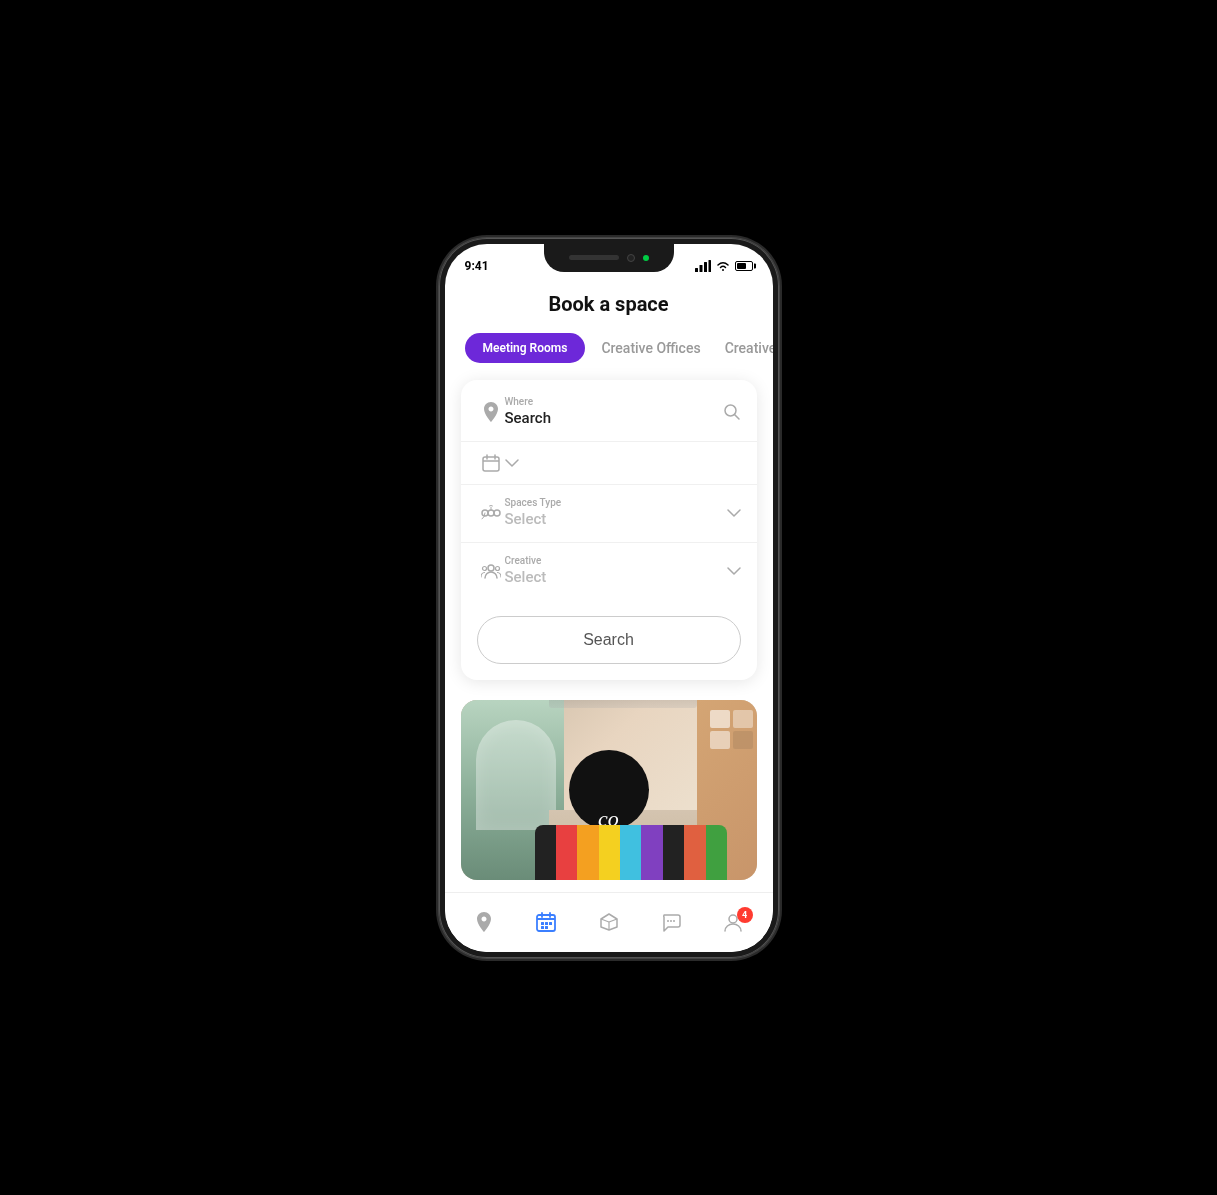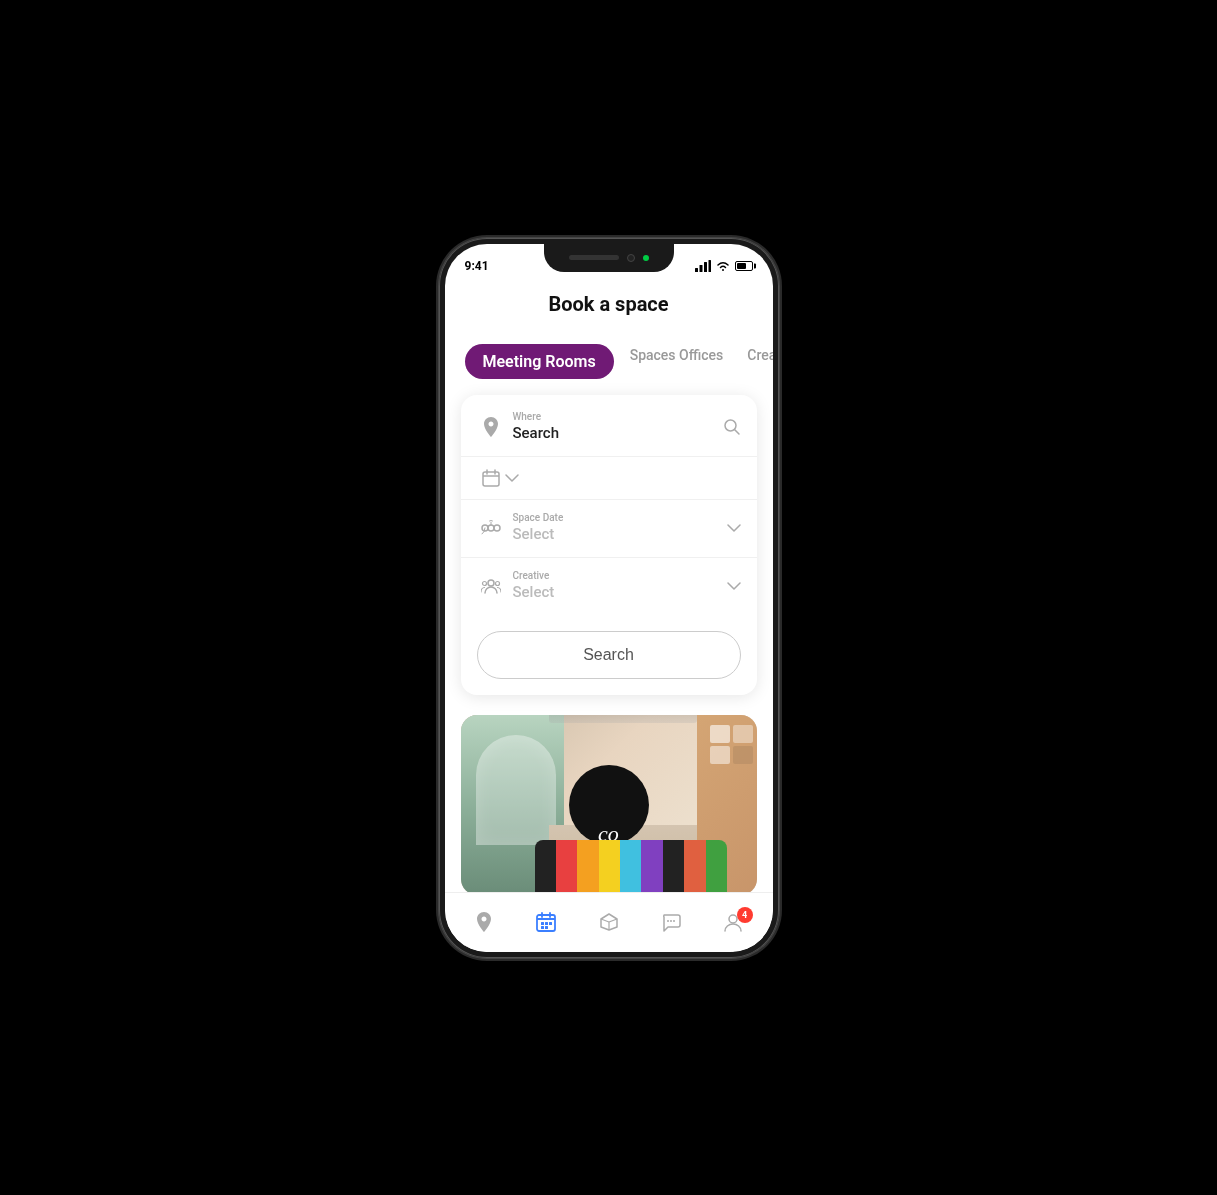--- a/index.html
+++ b/index.html
@@ -154,29 +154,28 @@
 
     
     .tabs-container {
       display: flex;
       align-items: center;
       padding: 0 20px;
       margin-bottom: 16px;
       gap: 8px;
     }
     .tab-active {
-      background: #701a75;
+      background: #6d28d9;
       color: #fff;
       border-radius: 50px;
       padding: 8px 18px;
-      font-size: 16px;
+      font-size: 12px;
       font-weight: 600;
       white-space: nowrap;
       cursor: pointer;
-      margin-top: 12px;
     }
     .tab-inactive {
       color: #999;
       font-size: 14px;
       font-weight: 500;
       padding: 8px 8px;
       cursor: pointer;
       white-space: nowrap;
     }
 
@@ -202,21 +201,21 @@
       width: 28px;
       display: flex;
       align-items: center;
       justify-content: center;
       color: #888;
       flex-shrink: 0;
     }
 
     .field-content {
       flex: 1;
-      margin-left: 8px;
+      margin-left: 0;
     }
     .field-label {
       font-size: 10px;
       color: #aaa;
       font-weight: 500;
       text-transform: none;
       line-height: 1.2;
     }
     .field-value {
       font-size: 15px;
@@ -460,21 +459,21 @@
         </div>
       </div>
     </div>
 
     <div class="screen-content">
 
       <h1 class="page-title">Book a space</h1>
 
       <div class="tabs-container">
         <div class="tab-active">Meeting Rooms</div>
-        <div class="tab-inactive">Spaces Offices</div>
+        <div class="tab-inactive">Creative Offices</div>
         <div class="tab-inactive">Creative Spaces</div>
       </div>
 
       <div class="search-card">
 
         <div class="field-row">
           <div class="field-icon">
             <svg width="16" height="20" viewBox="0 0 16 20" fill="none">
               <path d="M8 0C4.13 0 1 3.13 1 7c0 5.25 7 13 7 13s7-7.75 7-13c0-3.87-3.13-7-7-7zm0 9.5C6.62 9.5 5.5 8.38 5.5 7S6.62 4.5 8 4.5 10.5 5.62 10.5 7 9.38 9.5 8 9.5z" fill="#aaa"></path>
             </svg>
@@ -511,21 +510,21 @@
           <div class="field-icon">
             <svg width="20" height="16" viewBox="0 0 20 16" fill="none">
               <circle cx="4" cy="8" r="3" stroke="#aaa" stroke-width="1.5"></circle>
               <circle cx="10" cy="8" r="3" stroke="#aaa" stroke-width="1.5"></circle>
               <circle cx="16" cy="8" r="3" stroke="#aaa" stroke-width="1.5"></circle>
               <path d="M1 14 Q4 12 4 8" stroke="#aaa" stroke-width="1" fill="none" stroke-linecap="round"></path>
               <path d="M10 5 L10 2 M8.5 1 L10 0 L11.5 1" stroke="#aaa" stroke-width="1" stroke-linecap="round"></path>
             </svg>
           </div>
           <div class="field-content">
-            <div class="field-label">Space Date</div>
+            <div class="field-label">Spaces Type</div>
             <div class="field-value placeholder">Select</div>
           </div>
           <div class="field-action">
             <svg width="14" height="8" viewBox="0 0 14 8" fill="none">
               <path d="M1 1L7 7L13 1" stroke="#aaa" stroke-width="1.5" stroke-linecap="round" stroke-linejoin="round"></path>
             </svg>
           </div>
         </div>
 
         <div class="field-row" style="border-bottom:none;">

